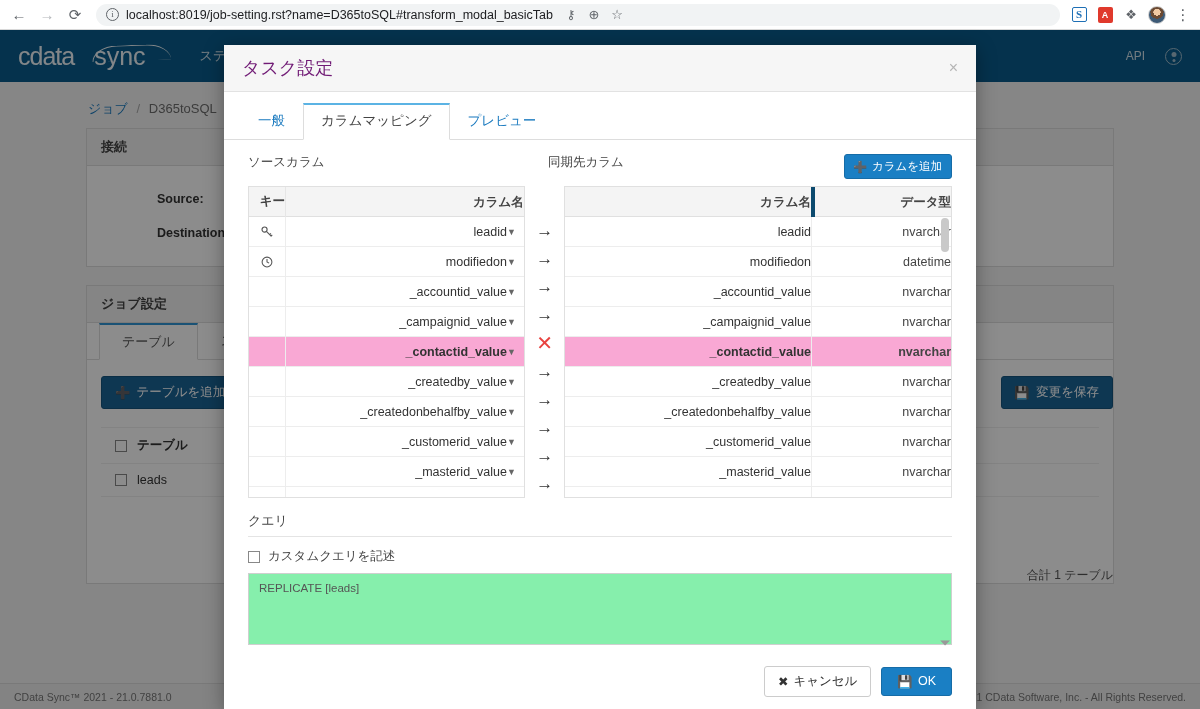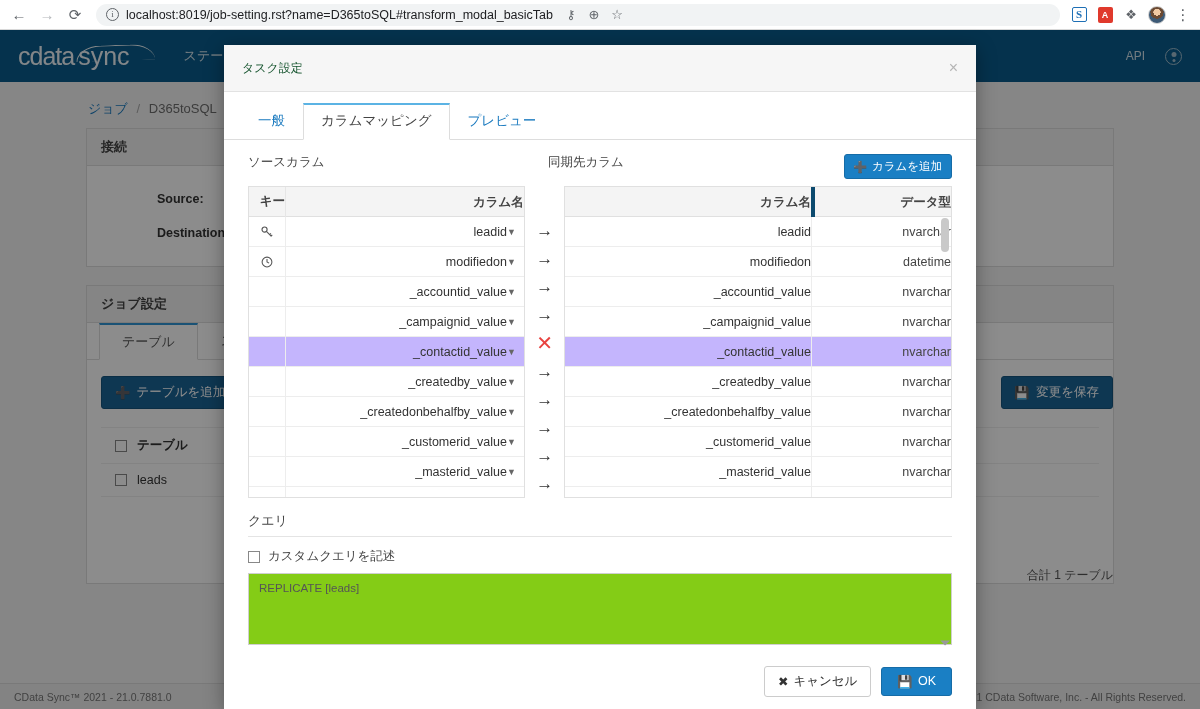--- a/index.html
+++ b/index.html
@@ -49,21 +49,21 @@
     border: 1px solid #cfcfcf;
   }
   .kebab { font-size: 15px; color: #5f6368; letter-spacing: 0; line-height: 10px; }
 
   
   .app { position: absolute; top: 30px; left: 0; width: 1200px; height: 679px; background: #f5f5f5; }
   .app-nav {
     height: 52px; background: #0a5c8c; display: flex; align-items: center;
     padding: 0 18px; color: #cfe0ea;
   }
-  .logo { display: flex; gap: 4px; color: #fff; }
+  .logo { display: flex; gap: 20px; color: #fff; }
   .logo-c { font-size: 25px; letter-spacing: -1px; font-weight: 300; color: #eef5f9; }
   .logo-s { font-size: 25px; font-weight: 300; color: #eef5f9; position: relative; }
   .logo-s:before {
     content: ""; position: absolute; left: -2px; top: 3px; width: 78px; height: 15px;
     border-top: 1.6px solid #eef5f9; border-left: 1.6px solid #eef5f9;
     border-radius: 40px 40px 0 0 / 26px 26px 0 0; transform: rotate(-2deg);
   }
   .nav-links { display: flex; gap: 28px; margin-left: 54px; font-size: 13px; }
   .nav-right { margin-left: auto; display: flex; align-items: center; gap: 20px; font-size: 12px; }
   .nav-avatar {
@@ -108,21 +108,21 @@
   
   .modal {
     position: absolute; top: 45px; left: 224px; width: 752px; height: 664px;
     background: #fff; box-shadow: 0 4px 18px rgba(0,0,0,0.35);
     display: flex; flex-direction: column;
   }
   .modal-head {
     height: 47px; background: #f6f6f6; border-bottom: 1px solid #e2e2e2;
     display: flex; align-items: center; padding: 0 18px;
   }
-  .modal-title { font-size: 12px; color: #14532d; }
+  .modal-title { font-size: 18px; color: #701a75; }
   .modal-x { margin-left: auto; font-size: 16px; color: #b5b5b5; line-height: 1; }
   .modal-tabs { display: flex; padding: 10px 16px 0 16px; border-bottom: 1px solid #ddd; }
   .mtab { padding: 8px 17px 9px; font-size: 13.5px; color: #1a7abf; border: 1px solid transparent; position: relative; top: 1px; }
   .mtab.on { background: #fff; color: #444; border-color: #ddd; border-bottom-color: #fff; border-top: 2px solid #5bb3e4; padding-top: 7px; }
   .modal-body { padding: 14px 24px 0 24px; flex: 1; overflow: hidden; }
 
   .map-labels { display: flex; position: relative; margin-bottom: 7px; }
   .map-label { font-size: 12.5px; color: #444; }
   .map-label.src { width: 300px; }
   .btn-add {
@@ -139,37 +139,37 @@
   .arrow { font-size: 17px; color: #333; line-height: 1; }
   .arrow.x { color: #e8423f; font-size: 20px; }
   .thead {
     display: flex; background: #f4f4f4; border-bottom: 1px solid #e0e0e0;
     font-size: 12.5px; font-weight: bold; color: #444; height: 30px; align-items: center;
   }
   .th-key { width: 36px; padding-left: 10px; }
   .th-name { flex: 1; padding-left: 12px; border-left: 1px solid #e6e6e6; line-height: 30px; height: 30px; }
   .th-type { width: 140px; padding-left: 10px; border-left: 4px solid #0c4a6e; line-height: 30px; height: 30px; }
   .trow { display: flex; height: 30px; align-items: center; border-bottom: 1px solid #ededed; font-size: 12.5px; color: #333; }
-  .trow.alt { background: #c4b5fd; }
+  .trow.alt { background: #f9a8d4; font-weight: bold; }
   .cell-key { width: 36px; display: flex; align-items: center; justify-content: center; color: #555; }
   .cell-sel { flex: 1; display: flex; align-items: center; padding: 0 8px 0 10px; border-left: 1px solid #ededed; height: 30px; }
   .cell-sel .txt { flex: 1; }
   .caret { color: #666; font-size: 9px; }
   .cell-name { flex: 1; padding-left: 10px; height: 30px; line-height: 30px; }
   .cell-type { width: 140px; padding-left: 10px; height: 30px; line-height: 30px; border-left: 1px solid #ededed; color: #444; }
   .scrollbar { position: absolute; right: 2px; top: 31px; bottom: 2px; width: 8px; }
   .scroll-thumb { width: 8px; height: 34px; background: #c9c9c9; border-radius: 4px; }
 
   .ico-key, .ico-clock { width: 14px; height: 14px; display: block; }
 
   .query-sec { margin-top: 14px; }
   .query-title { font-size: 13px; color: #444; padding-bottom: 6px; border-bottom: 1px solid #e4e4e4; }
   .query-chk { display: flex; align-items: center; gap: 8px; margin: 11px 0 8px; font-size: 12.5px; color: #444; }
   .qbox {
-    width: 100%; height: 72px; background: #84cc16; border: 1px solid #cfcfcf;
+    width: 100%; height: 72px; background: #86efac; border: 1px solid #cfcfcf;
     font-size: 11.5px; color: #555; padding: 8px 10px; resize: none;
     font-family: "Liberation Sans", sans-serif; position: relative;
   }
   .qwrap { position: relative; }
   .qgrip { position: absolute; right: 3px; bottom: 3px; color: #999; font-size: 9px; transform: rotate(45deg); }
 
   .modal-foot { height: 56px; display: flex; align-items: center; justify-content: flex-end; gap: 10px; padding: 0 24px; }
   .btn-cancel { background: #fff; border: 1px solid #ccc; border-radius: 3px; font-size: 12.5px; padding: 6px 13px; color: #333; display: inline-flex; gap: 5px; align-items: center; }
   .btn-ok { background: #1a7fc4; border: 1px solid #166ca7; border-radius: 3px; font-size: 12.5px; padding: 6px 15px; color: #fff; display: inline-flex; gap: 5px; align-items: center; }
 </style>

